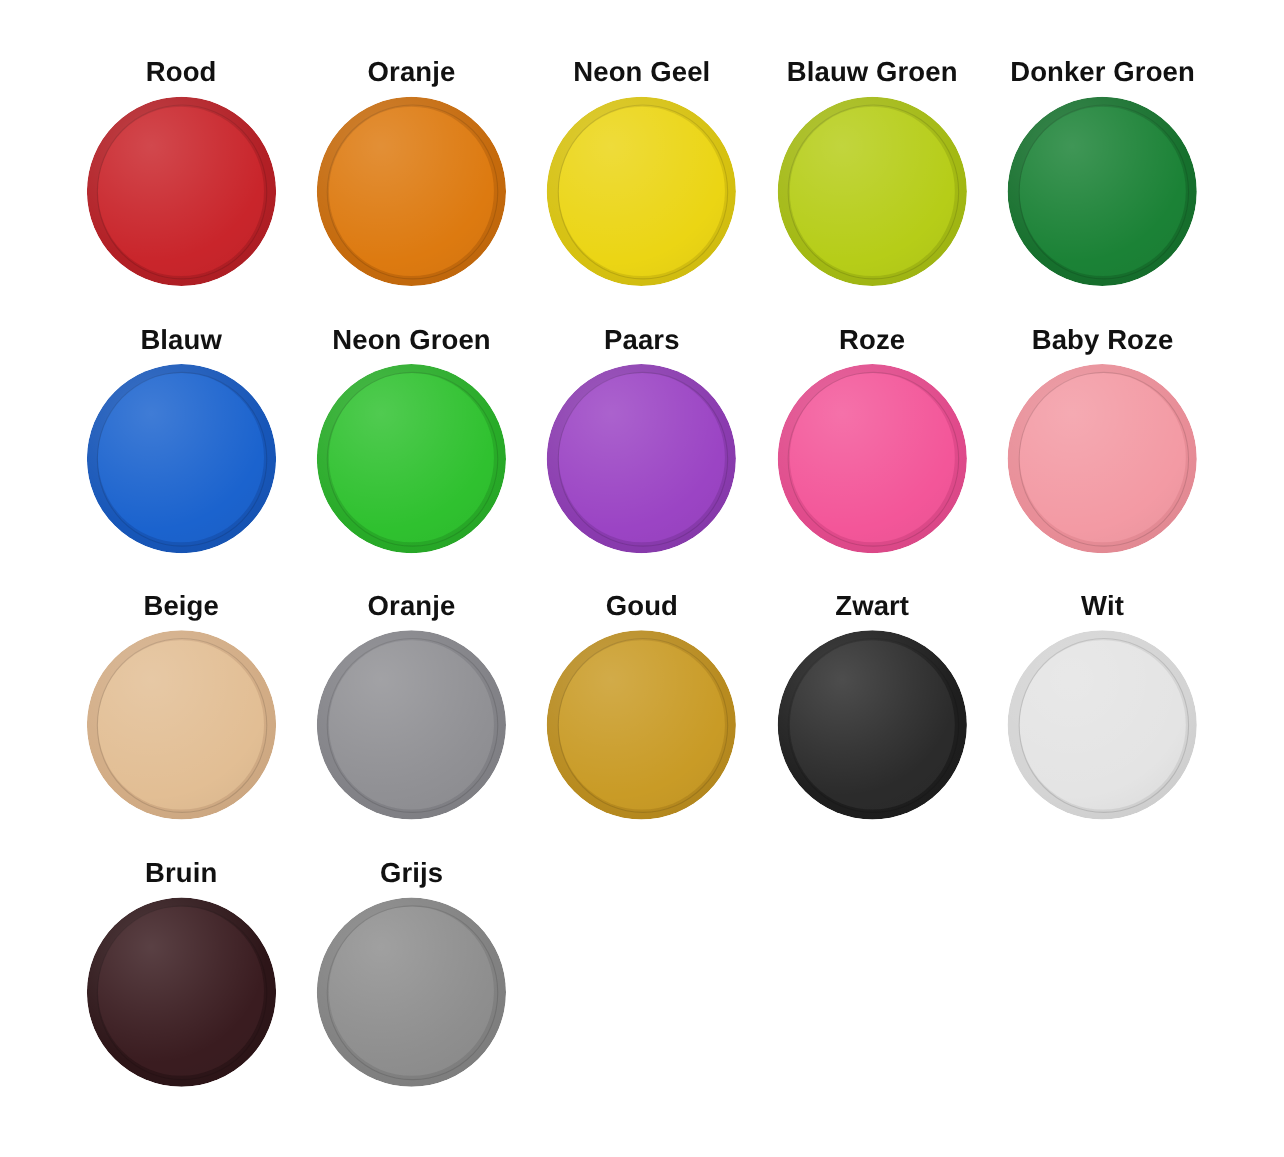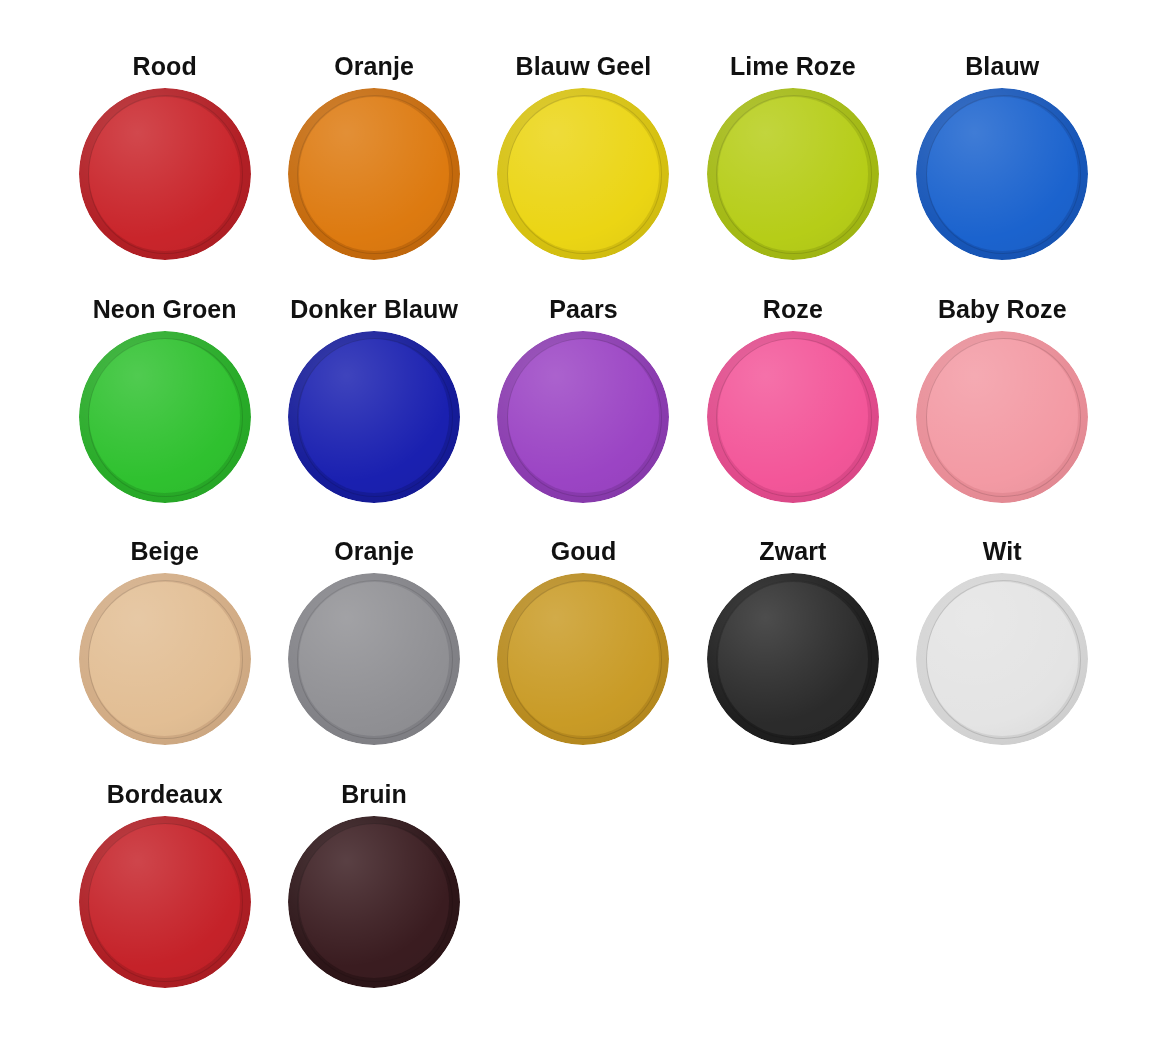--- a/index.html
+++ b/index.html
@@ -119,42 +119,53 @@
         <div class="disc-wrap">
           <div class="disc">
             <div class="body" style="background: rgb(197, 106, 12);"></div>
             <div class="face" style="background: rgb(221, 122, 16);"></div>
             <div class="seam"></div>
             <div class="sheen"></div>
           </div>
         </div>
       </div>
       <div class="cell">
-        <div class="swatch-label">Blauw Geel</div>
+        <div class="swatch-label">Neon Geel</div>
         <div class="disc-wrap">
           <div class="disc">
             <div class="body" style="background: rgb(214, 193, 16);"></div>
             <div class="face" style="background: rgb(235, 213, 20);"></div>
             <div class="seam"></div>
             <div class="sheen"></div>
           </div>
         </div>
       </div>
       <div class="cell">
-        <div class="swatch-label">Lime Roze</div>
+        <div class="swatch-label">Blauw Groen</div>
         <div class="disc-wrap">
           <div class="disc">
             <div class="body" style="background: rgb(163, 185, 19);"></div>
             <div class="face" style="background: rgb(182, 205, 24);"></div>
             <div class="seam"></div>
             <div class="sheen"></div>
           </div>
         </div>
       </div>
       <div class="cell">
+        <div class="swatch-label">Donker Groen</div>
+        <div class="disc-wrap">
+          <div class="disc">
+            <div class="body" style="background: rgb(22, 112, 45);"></div>
+            <div class="face" style="background: rgb(27, 130, 54);"></div>
+            <div class="seam"></div>
+            <div class="sheen"></div>
+          </div>
+        </div>
+      </div>
+      <div class="cell">
         <div class="swatch-label">Blauw</div>
         <div class="disc-wrap">
           <div class="disc">
             <div class="body" style="background: rgb(23, 86, 184);"></div>
             <div class="face" style="background: rgb(27, 99, 206);"></div>
             <div class="seam"></div>
             <div class="sheen"></div>
           </div>
         </div>
       </div>
@@ -163,31 +174,20 @@
         <div class="disc-wrap">
           <div class="disc">
             <div class="body" style="background: rgb(40, 171, 40);"></div>
             <div class="face" style="background: rgb(47, 193, 47);"></div>
             <div class="seam"></div>
             <div class="sheen"></div>
           </div>
         </div>
       </div>
       <div class="cell">
-        <div class="swatch-label">Donker Blauw</div>
-        <div class="disc-wrap">
-          <div class="disc">
-            <div class="body" style="background: rgb(21, 27, 153);"></div>
-            <div class="face" style="background: rgb(26, 32, 176);"></div>
-            <div class="seam"></div>
-            <div class="sheen"></div>
-          </div>
-        </div>
-      </div>
-      <div class="cell">
         <div class="swatch-label">Paars</div>
         <div class="disc-wrap">
           <div class="disc">
             <div class="body" style="background: rgb(138, 59, 175);"></div>
             <div class="face" style="background: rgb(155, 68, 196);"></div>
             <div class="seam"></div>
             <div class="sheen"></div>
           </div>
         </div>
       </div>
@@ -262,35 +262,35 @@
         <div class="disc-wrap">
           <div class="disc">
             <div class="body" style="background: rgb(212, 212, 212);"></div>
             <div class="face" style="background: rgb(228, 228, 228);"></div>
             <div class="seam"></div>
             <div class="sheen"></div>
           </div>
         </div>
       </div>
       <div class="cell">
-        <div class="swatch-label">Bordeaux</div>
-        <div class="disc-wrap">
-          <div class="disc">
-            <div class="body" style="background: rgb(174, 30, 36);"></div>
-            <div class="face" style="background: rgb(197, 34, 41);"></div>
-            <div class="seam"></div>
-            <div class="sheen"></div>
-          </div>
-        </div>
-      </div>
-      <div class="cell">
         <div class="swatch-label">Bruin</div>
         <div class="disc-wrap">
           <div class="disc">
             <div class="body" style="background: rgb(45, 21, 24);"></div>
             <div class="face" style="background: rgb(58, 28, 32);"></div>
+            <div class="seam"></div>
+            <div class="sheen"></div>
+          </div>
+        </div>
+      </div>
+      <div class="cell">
+        <div class="swatch-label">Grijs</div>
+        <div class="disc-wrap">
+          <div class="disc">
+            <div class="body" style="background: rgb(129, 129, 129);"></div>
+            <div class="face" style="background: rgb(142, 142, 142);"></div>
             <div class="seam"></div>
             <div class="sheen"></div>
           </div>
         </div>
       </div>
     </div>
 </div>
 
 </body></html>

